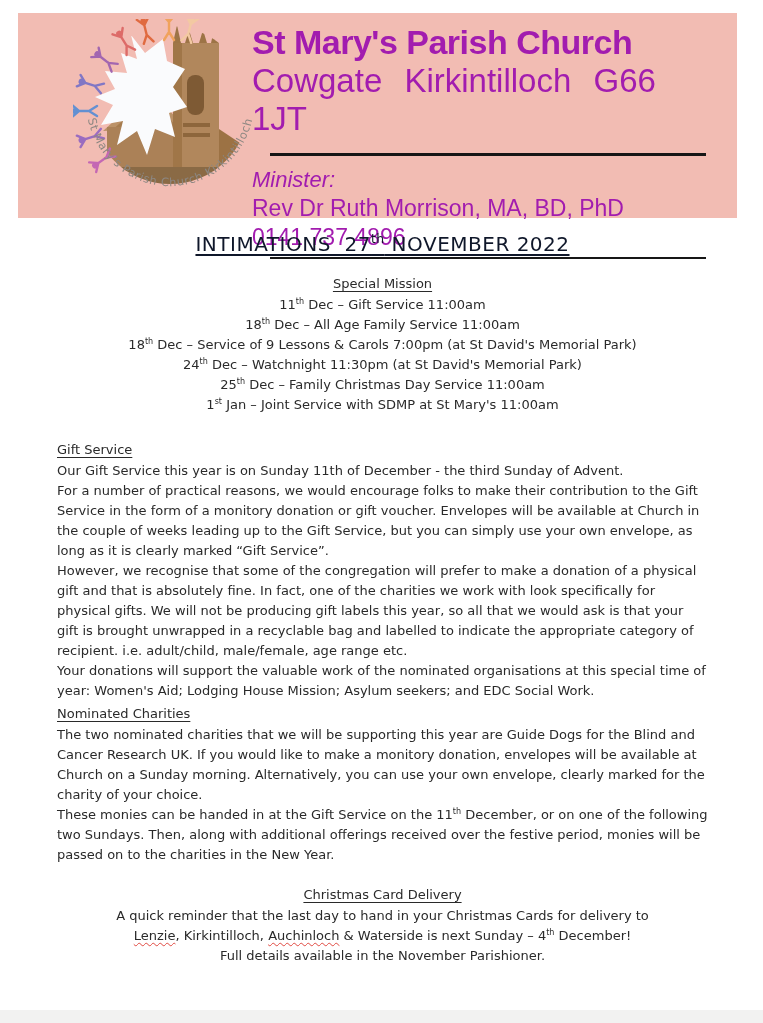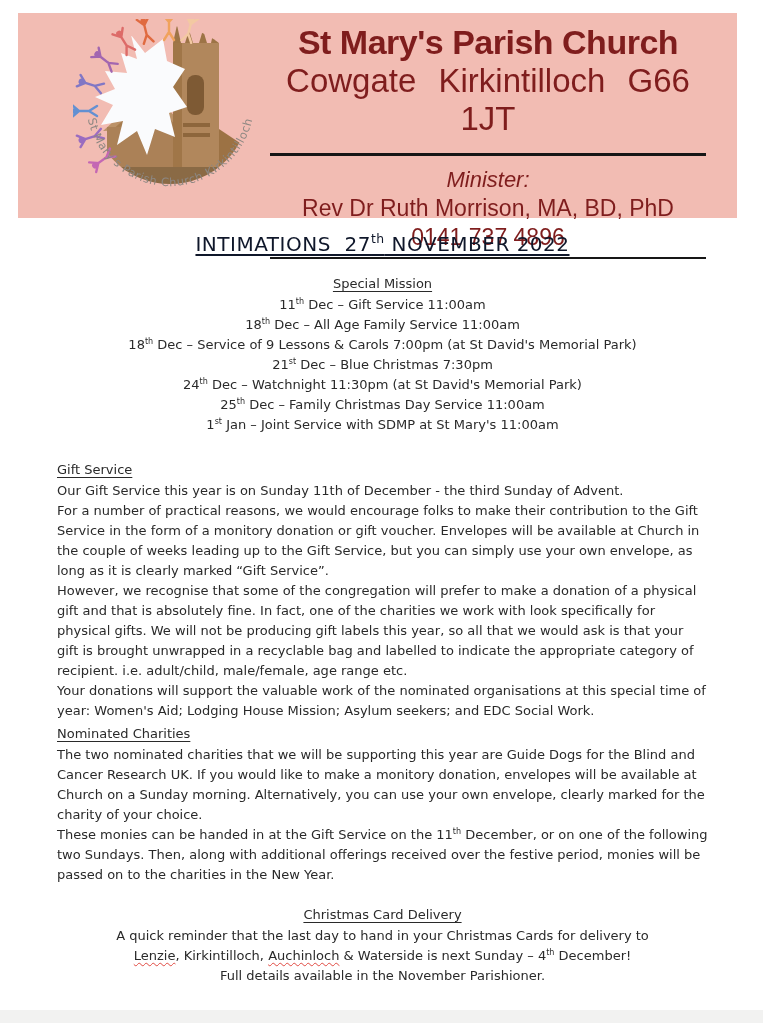--- a/index.html
+++ b/index.html
@@ -4,21 +4,21 @@
 <style>
   html,body{margin:0;padding:0;}
   body{
     width:763px;height:1023px;position:relative;background:#ffffff;
     font-family:"DejaVu Sans",sans-serif;color:#2a2a2a;overflow:hidden;
   }
   
   .banner{position:absolute;left:18px;top:13px;width:719px;height:205px;background:#f2bcb3;}
   .logo{position:absolute;left:55px;top:6px;width:195px;height:200px;}
   .header-text{
-    position:absolute;left:234px;top:0;width:472px;text-align:center;color:#7f1d1d;
+    position:absolute;left:234px;top:0;width:472px;color:#a21caf;
     font-family:"Liberation Sans",sans-serif;
   }
   .church-name{margin-top:10px;font-size:34px;font-weight:bold;letter-spacing:-0.5px;}
   .church-address{font-size:33px;font-weight:normal;word-spacing:13px;}
   .rule{height:2.5px;background:#161616;width:436px;margin:15px auto 0;}
   .rule.second{margin-top:6px;}
   .minister-label{margin-top:11px;font-size:22px;font-style:italic;}
   .minister-name{margin-top:2px;font-size:23px;font-weight:normal;}
   .phone{margin-top:2px;font-size:23px;}
   
@@ -130,21 +130,20 @@
 
 <div class="content">
 
   <h1 class="doc-title"><span class="u">INTIMATIONS&nbsp; 27<sup>th</sup> NOVEMBER 2022</span></h1>
 
   <section class="services">
     <div class="center-head"><span class="u">Special Mission</span></div>
     <div class="line">11<sup>th</sup> Dec – Gift Service 11:00am</div>
     <div class="line">18<sup>th</sup> Dec – All Age Family Service 11:00am</div>
     <div class="line">18<sup>th</sup> Dec – Service of 9 Lessons &amp; Carols 7:00pm (at St David's Memorial Park)</div>
-    <div class="line">21<sup>st</sup> Dec – Blue Christmas 7:30pm</div>
     <div class="line">24<sup>th</sup> Dec – Watchnight 11:30pm (at St David's Memorial Park)</div>
     <div class="line">25<sup>th</sup> Dec – Family Christmas Day Service 11:00am</div>
     <div class="line">1<sup>st</sup> Jan – Joint Service with SDMP at St Mary's 11:00am</div>
   </section>
 
   <section class="section-gift">
     <div class="side-head"><span class="u">Gift Service</span></div>
     <p>Our Gift Service this year is on Sunday 11th of December - the third Sunday of Advent.</p>
     <p>For a number of practical reasons, we would encourage folks to make their contribution to the Gift Service in the form of a monitory donation or gift voucher. Envelopes will be available at Church in the couple of weeks leading up to the Gift Service, but you can simply use your own envelope, as long as it is clearly marked “Gift Service”.</p>
     <p>However, we recognise that some of the congregation will prefer to make a donation of a physical gift and that is absolutely fine. In fact, one of the charities we work with look specifically for physical gifts. We will not be producing gift labels this year, so all that we would ask is that your gift is brought unwrapped in a recyclable bag and labelled to indicate the appropriate category of recipient. i.e. adult/child, male/female, age range etc.</p>

